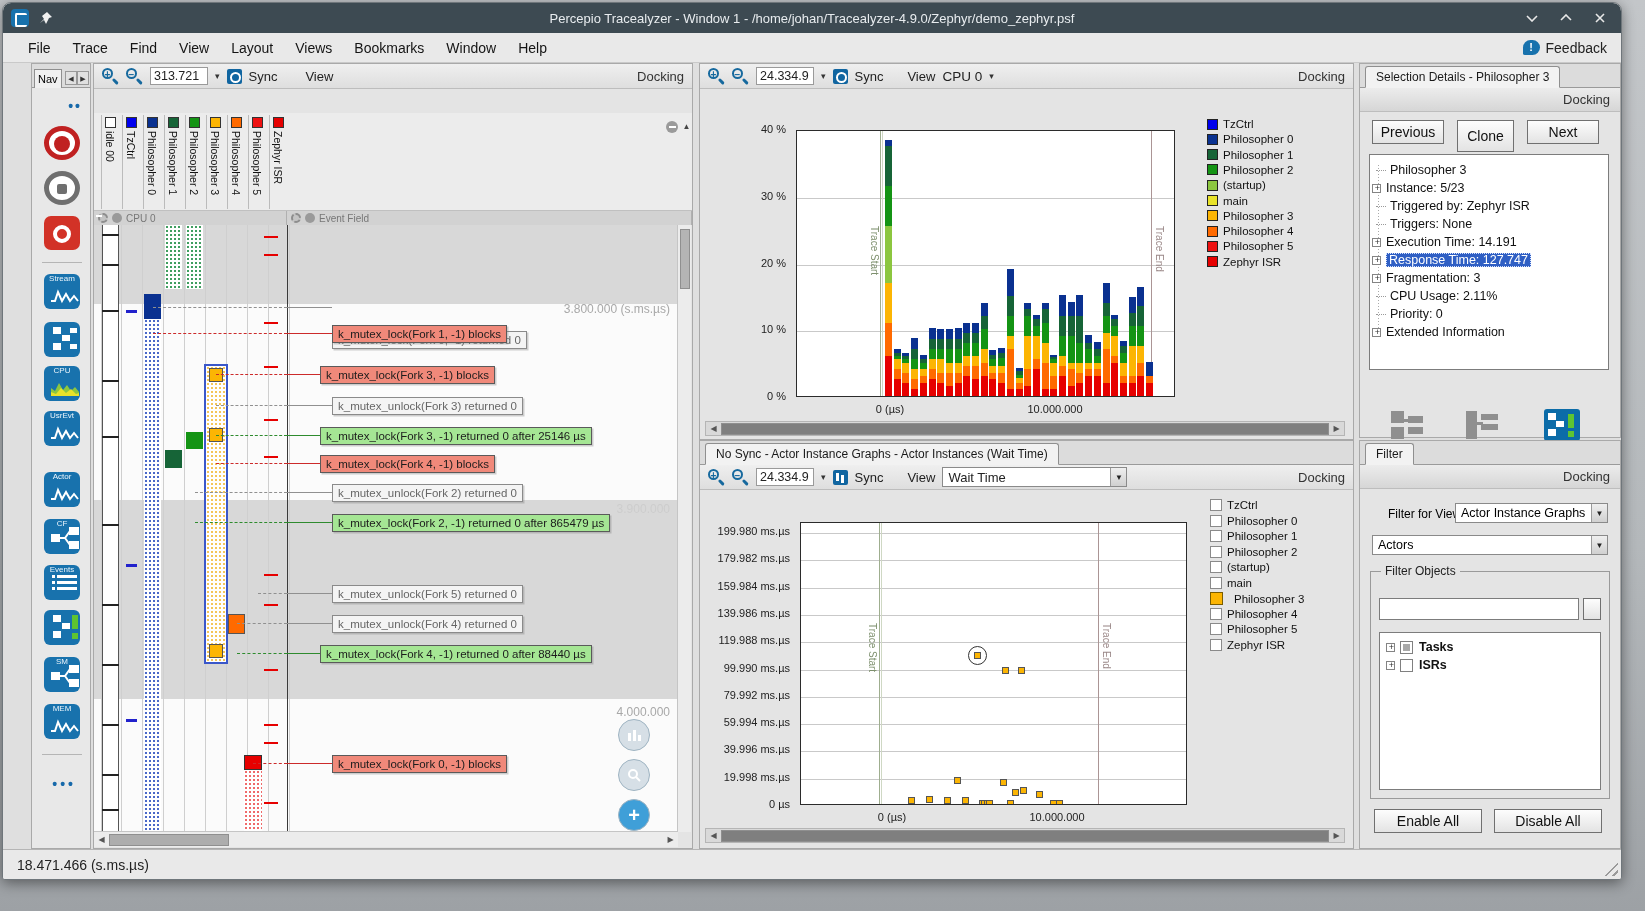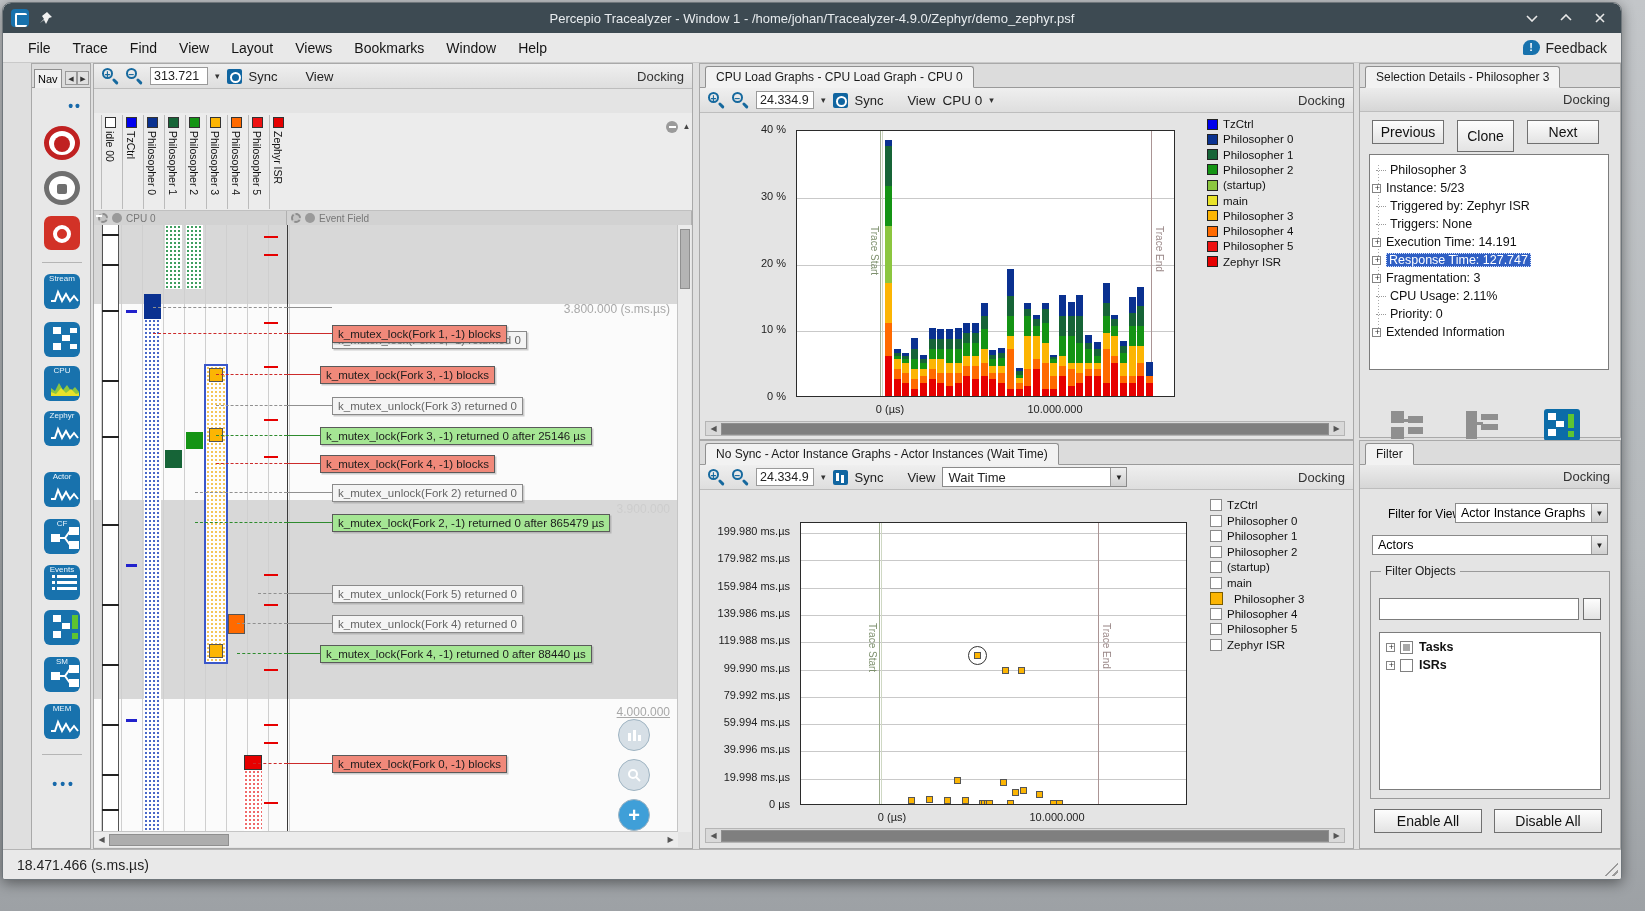--- a/index.html
+++ b/index.html
@@ -244,21 +244,21 @@
             <div class="app" style="top: 302px;">
               <span class="lbl">CPU</span>
               <span style="position: absolute; left: 3px; bottom: 2px;">
                 <svg width="30" height="18" viewBox="0 0 30 18">
                   <polygon points="1,18 1,10 5,13 9,5 13,12 17,7 21,13 25,9 29,14 29,18" fill="#8cc63f"></polygon>
                   <polygon points="1,18 1,14 6,16 11,10 16,15 21,11 26,16 29,15 29,18" fill="#e8e22a"></polygon>
                 </svg>
               </span>
             </div>
             <div class="app" style="top: 347px;">
-              <span class="lbl">Zephyr</span>
+              <span class="lbl">UsrEvt</span>
               <span style="position: absolute; left: 3px; bottom: 2px;">
                 <svg width="30" height="16" viewBox="0 0 30 16">
                   <polyline points="1,13 5,13 8,4 12,13 16,6 20,13 24,8 28,13" fill="none" stroke="#fff" stroke-width="2"></polyline>
                 </svg>
               </span>
             </div>
             <div class="app" style="top: 408px;">
               <span class="lbl">Actor</span>
               <span style="position: absolute; left: 3px; bottom: 2px;">
                 <svg width="30" height="16" viewBox="0 0 30 16">
@@ -414,21 +414,21 @@
             <div class="lane-line" style="left: 90px;"></div>
             <div class="lane-line" style="left: 111px;"></div>
             <div class="lane-line" style="left: 132px;"></div>
             <div class="lane-line" style="left: 153px;"></div>
             <div class="lane-line" style="left: 174px;"></div>
             <div class="lane-line" style="left: 195px;"></div>
             <div class="lane-line" style="left: 7px;"></div>
             <div class="axis-line" style="left: 193px;"></div>
             <div class="ts" style="top: 77px; color: rgb(168, 168, 168);">3.800.000 (s.ms.µs)</div>
             <div class="ts" style="top: 277px; color: rgb(205, 205, 205);">3.900.000</div>
-            <div class="ts" style="top: 480px; color: rgb(168, 168, 168); text-decoration: underline;">4.000.000</div>
+            <div class="ts" style="top: 480px; color: rgb(168, 168, 168);">4.000.000</div>
             <div class="blk" style="left: 8px; top: 0px; width: 17px; height: 607px; background: rgb(255, 255, 255); border-left: 1px solid rgb(85, 85, 85); border-right: 1px solid rgb(85, 85, 85);"></div>
             <div class="blk" style="left: 8px; top: 9px; width: 17px; height: 2px; background: rgb(34, 34, 34);"></div>
             <div class="blk" style="left: 8px; top: 39px; width: 17px; height: 2px; background: rgb(34, 34, 34);"></div>
             <div class="blk" style="left: 8px; top: 85px; width: 17px; height: 2px; background: rgb(34, 34, 34);"></div>
             <div class="blk" style="left: 8px; top: 155px; width: 17px; height: 2px; background: rgb(34, 34, 34);"></div>
             <div class="blk" style="left: 8px; top: 211px; width: 17px; height: 2px; background: rgb(34, 34, 34);"></div>
             <div class="blk" style="left: 8px; top: 299px; width: 17px; height: 2px; background: rgb(34, 34, 34);"></div>
             <div class="blk" style="left: 8px; top: 379px; width: 17px; height: 2px; background: rgb(34, 34, 34);"></div>
             <div class="blk" style="left: 8px; top: 439px; width: 17px; height: 2px; background: rgb(34, 34, 34);"></div>
             <div class="blk" style="left: 8px; top: 499px; width: 17px; height: 2px; background: rgb(34, 34, 34);"></div>
@@ -520,23 +520,20 @@
           <div class="vthumb" style="top:4px; height:60px;"></div>
         </div>
         <div class="hscroll" style="width:584px;">
           <span class="hs-arrow">◀</span>
           <span class="hthumb" style="width:120px;"></span>
           <span class="hs-arrow" style="margin-left:auto;">▶</span>
         </div>
       </div>
 
       <div id="cpu-panel" class="panel">
-        <div class="tabrow">
-          <span class="tab">CPU Load Graphs - CPU Load Graph - CPU 0</span>
-        </div>
         <div class="toolbar">
           <span class="mag">
               <i>+</i>
               <b></b>
             </span>
           <span class="mag">
               <i>−</i>
               <b></b>
             </span>
           <span class="valuebox">24.334.9</span>

